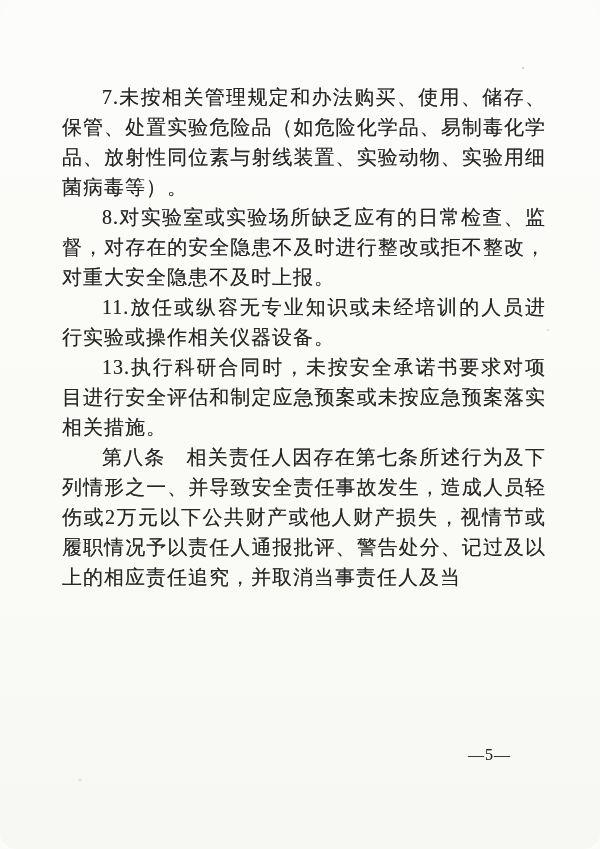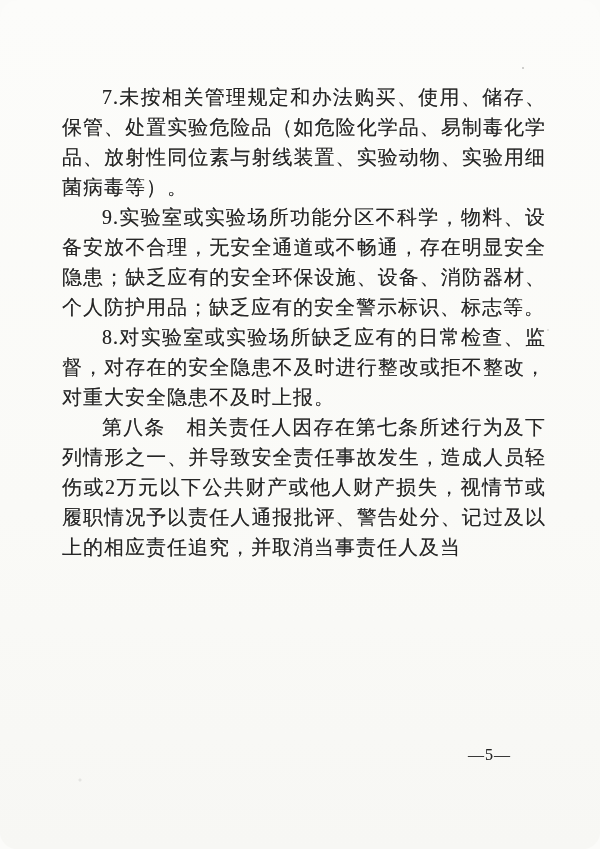--- a/index.html
+++ b/index.html
@@ -56,18 +56,19 @@
     letter-spacing: 1px;
     text-shadow: 0 0 0.5px rgba(30,30,30,0.5);
   }
 </style>
 </head>
 <body>
 
 <div class="page">
   <div class="text-block">
     <p class="para">7.未按相关管理规定和办法购买、使用、储存、保管、处置实验危险品（如危险化学品、易制毒化学品、放射性同位素与射线装置、实验动物、实验用细菌病毒等）。</p>
-    <p class="para">9.实验室或实验场所功能分区不科学，物料、设备安放不合理，无安全通道或不畅通，存在明显安全隐患；缺乏应有的安全环保设施、设备、消防器材、个人防护用品；缺乏应有的安全警示标识、标志等。</p>
     <p class="para">8.对实验室或实验场所缺乏应有的日常检查、监督，对存在的安全隐患不及时进行整改或拒不整改，对重大安全隐患不及时上报。</p>
+    <p class="para">11.放任或纵容无专业知识或未经培训的人员进行实验或操作相关仪器设备。</p>
+    <p class="para">13.执行科研合同时，未按安全承诺书要求对项目进行安全评估和制定应急预案或未按应急预案落实相关措施。</p>
     <p class="para">第八条　相关责任人因存在第七条所述行为及下列情形之一、并导致安全责任事故发生，造成人员轻伤或2万元以下公共财产或他人财产损失，视情节或履职情况予以责任人通报批评、警告处分、记过及以上的相应责任追究，并取消当事责任人及当</p>
   </div>
   <div class="page-number">—5—</div>
 </div>
 
 </body></html>

